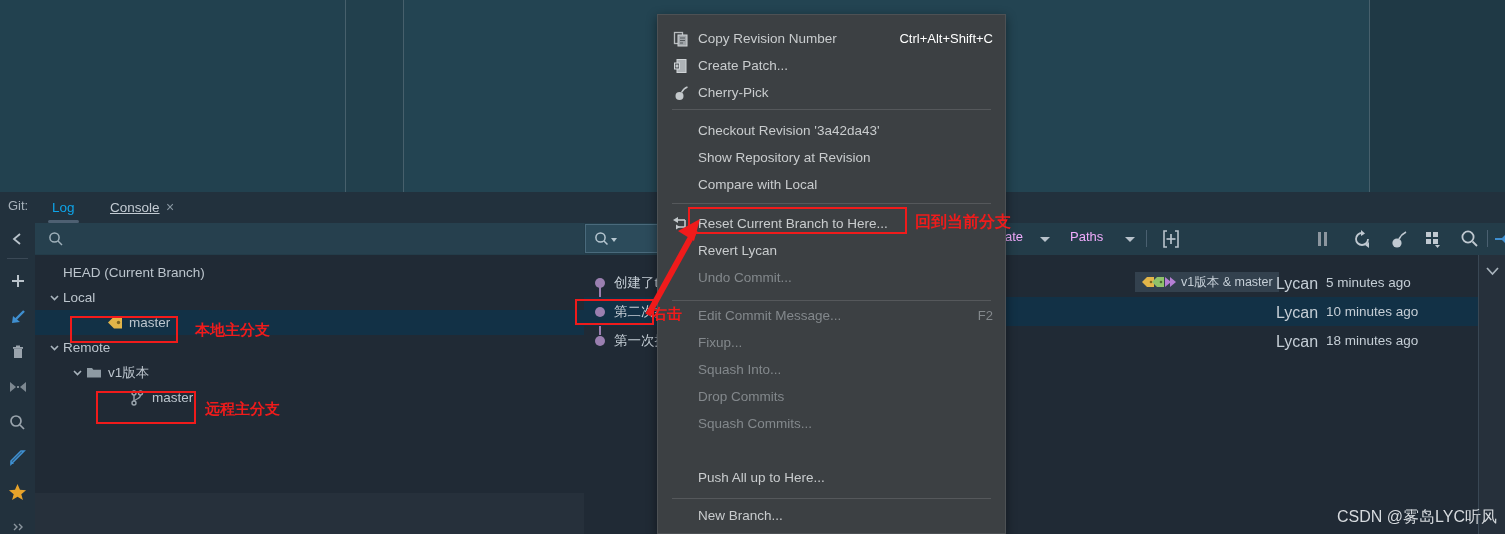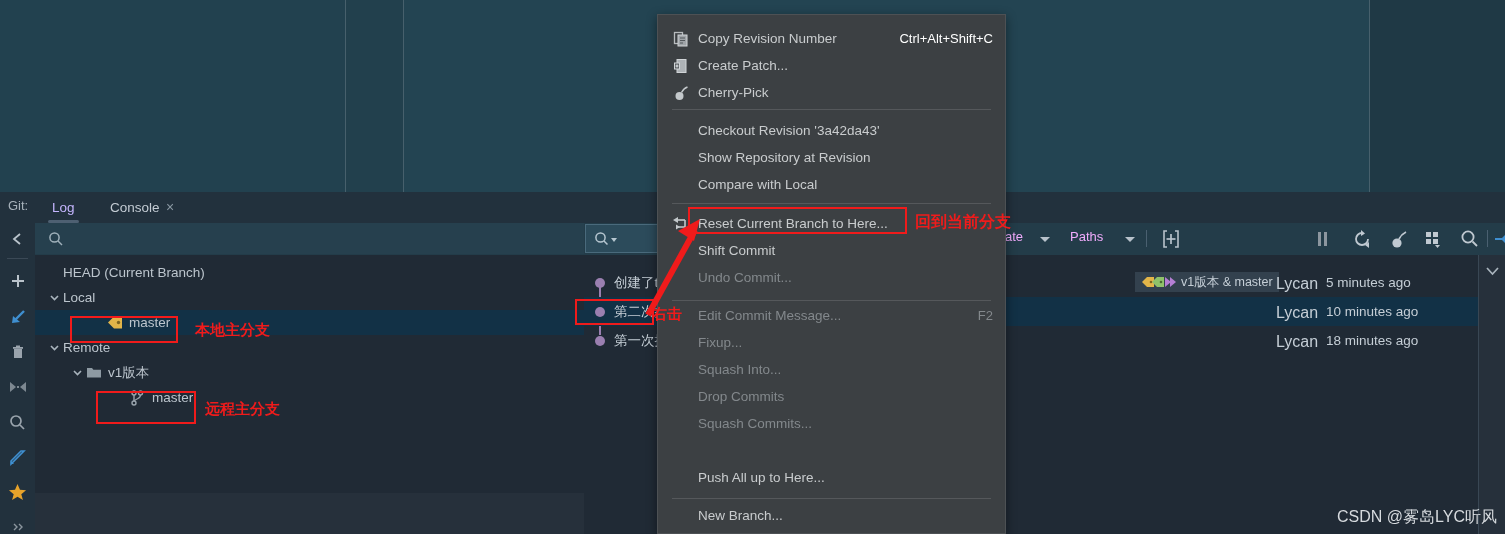--- a/index.html
+++ b/index.html
@@ -26,21 +26,21 @@
 
   
   .git-window { position:absolute; left:0; top:192px; width:1505px; height:342px;
     background:#26303b; }
 
   .tabbar { position:absolute; left:0; top:0; width:1505px; height:31px;
     background:#22313d; }
   .tab-gitlabel { position:absolute; left:8px; top:6px; font-size:13px; color:#a7b2bb; }
   .tab { position:absolute; top:0; height:31px; line-height:31px; font-size:13.5px;
     color:#c3cbd3; padding:0 12px; cursor:default; }
-  .tab.active { color:#c4b5fd; }
+  .tab.active { color:#0ea5e9; }
   .tab.active::after { content:""; position:absolute; left:8px; right:8px; bottom:0;
     height:3px; background:#4e6072; border-radius:2px; }
   .tab-close { position:absolute; left:163px; top:8px; width:14px; height:14px;
     color:#8a98a3; font-size:14px; line-height:14px; text-align:center; }
 
   
   .rail { position:absolute; left:0; top:31px; width:35px; height:311px;
     background:#22313d; }
   .rail-ico { position:absolute; left:0; width:35px; height:32px;
     display:flex; align-items:center; justify-content:center; }
@@ -129,21 +129,21 @@
   <div class="vdiv" style="left:1369px;"></div>
 </div>
 
 <div class="git-window">
 
   <div class="tabbar">
     <span class="tab-gitlabel">Git:</span>
     <div class="tab active" style="left:40px;">
       <span>Log</span>
     </div>
-    <div class="tab" style="left:98px;">
+    <div class="tab" style="left:98px;text-decoration:underline;">
       <span>Console</span>
     </div>
     <div class="tab-close">×</div>
   </div>
 
   <div class="rail">
     <div class="rail-ico" style="top:0px;">
       <svg width="16" height="16" viewBox="0 0 16 16">
             <polyline points="10,3 4,8 10,13" fill="none" stroke="#b9c3cb" stroke-width="1.8"></polyline>
           </svg>
@@ -448,21 +448,21 @@
         <path d="M13,4 L4,4" fill="none" stroke="#c3c8cb" stroke-width="1.6"></path>
         <polygon points="1,4 6,1 6,7" fill="#c3c8cb"></polygon>
         <path d="M13,4 L13,11 L6,11" fill="none" stroke="#c3c8cb" stroke-width="1.6"></path>
         <polygon points="8,11 4,8.5 4,13.5" fill="#c3c8cb"></polygon>
       </svg>
     </span>
     <span class="mlabel">Reset Current Branch to Here...</span>
   </div>
 
   <div class="mi" style="top:222px;">
-    <span class="mlabel">Shift Commit</span>
+    <span class="mlabel">Revert Lycan</span>
   </div>
   <div class="mi disabled" style="top:249px;">
     <span class="mlabel">Undo Commit...</span>
   </div>
 
   <div class="msep" style="top:285px;"></div>
 
   <div class="mi disabled" style="top:287px;">
     <span class="mlabel">Edit Commit Message...</span>
     <span class="macc" style="color:#83888c;">F2</span>

